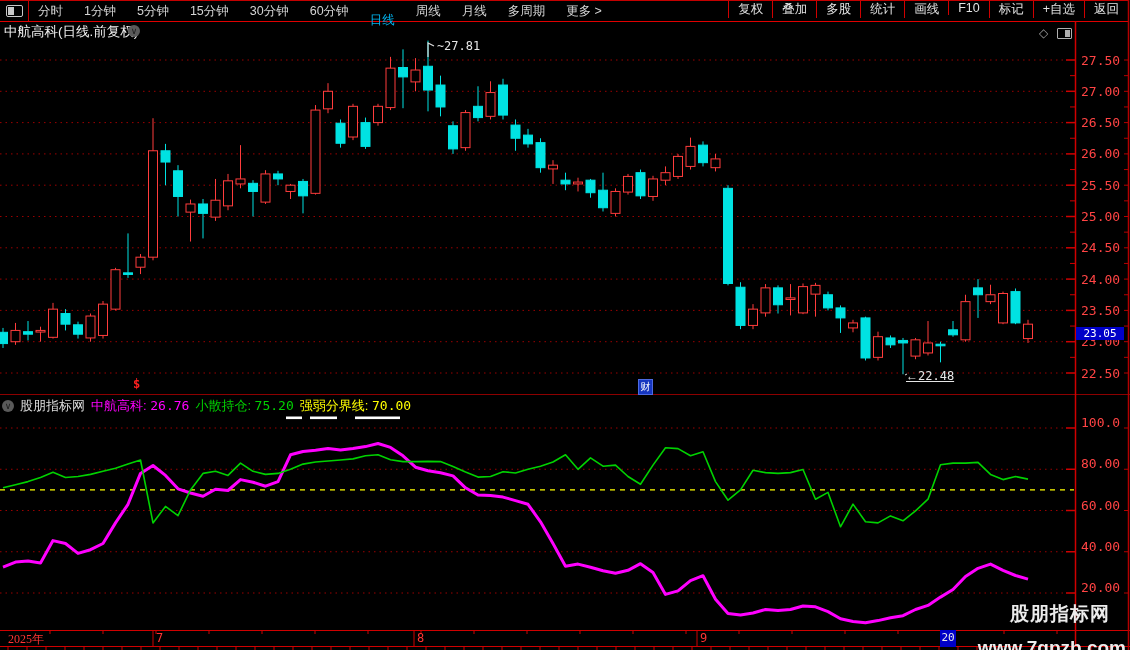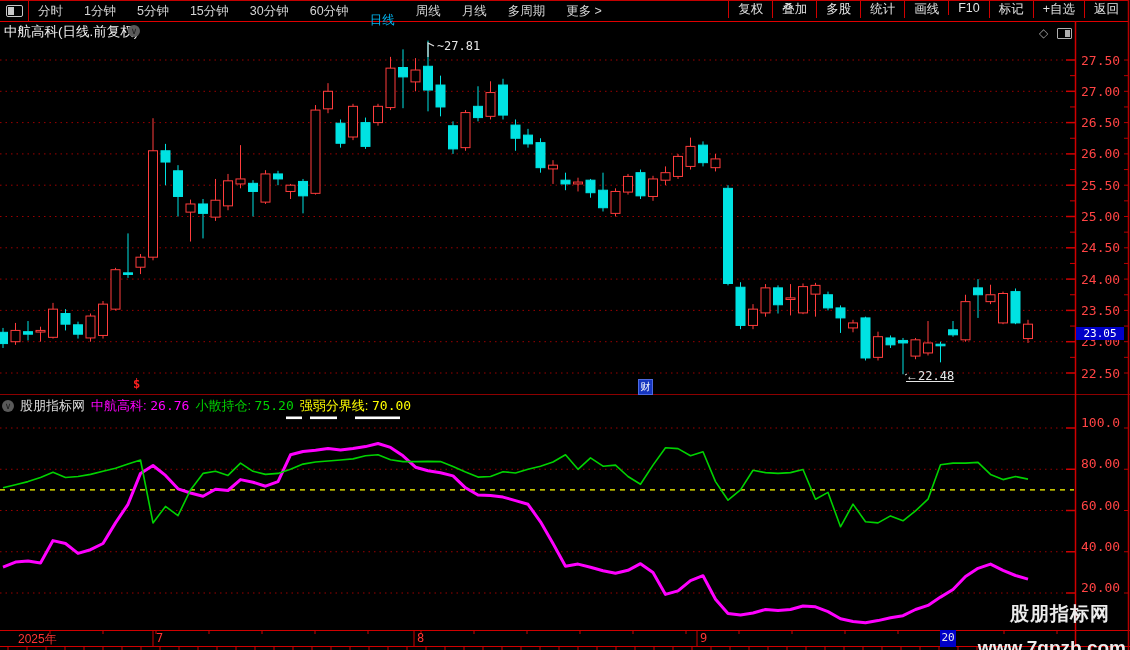--- a/index.html
+++ b/index.html
@@ -448,21 +448,21 @@
   <div class="abs num" id="dollar-marker">$</div>
 
   <div class="abs" id="ind-header">
     <span class="chev">∨</span>
     <span class="src">股朋指标网</span>
     <span class="c-main"><span class="k">中航高科</span><span class="num">26.76</span></span>
     <span class="c-retail"><span class="k">小散持仓</span><span class="num">75.20</span></span>
     <span class="c-thresh"><span class="k">强弱分界线</span><span class="num">70.00</span></span>
   </div>
 
-  <div class="abs dlabel" style="left:18px;">2025年</div>
+  <div class="abs dlabel" style="left:8px;font-family:Liberation Serif, serif;">2025年</div>
   <div id="date-labels">
       <div class="abs dlabel num" style="left: 156px;">7</div>
       <div class="abs dlabel num" style="left: 417px;">8</div>
       <div class="abs dlabel num" style="left: 700px;">9</div>
     </div>
 
   <div class="abs" id="wm1">股朋指标网</div>
   <div class="abs" id="wm2">www.7gpzb.com</div>
 
 </div>

